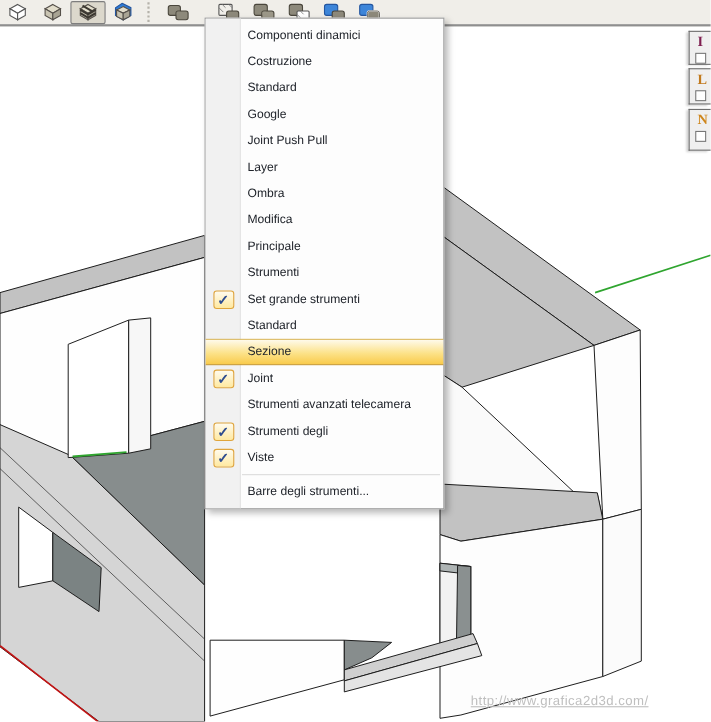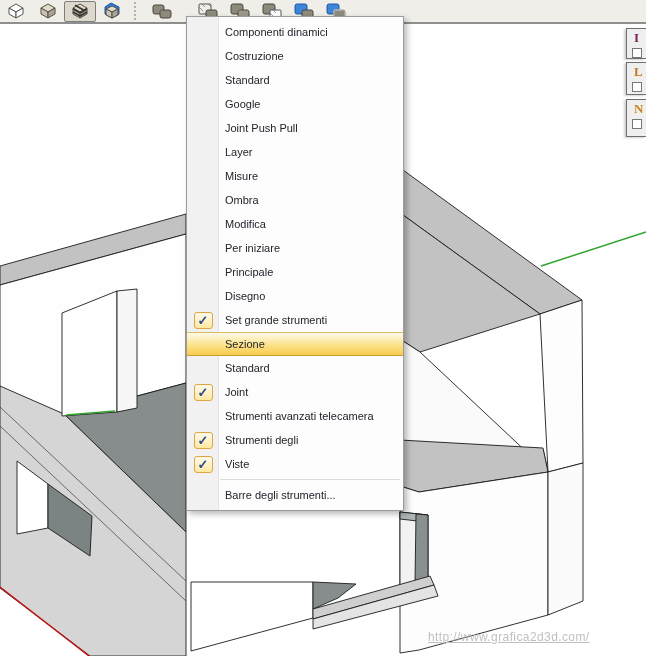--- a/index.html
+++ b/index.html
@@ -227,57 +227,49 @@
     <div class="mi">
         <span class="gut"></span>
         <span class="lbl">Joint Push Pull</span>
       </div>
     <div class="mi">
         <span class="gut"></span>
         <span class="lbl">Layer</span>
       </div>
     <div class="mi">
         <span class="gut"></span>
-        <span class="lbl">Misure</span>
-      </div>
-    <div class="mi">
-        <span class="gut"></span>
         <span class="lbl">Ombra</span>
       </div>
     <div class="mi">
         <span class="gut"></span>
         <span class="lbl">Modifica</span>
       </div>
     <div class="mi">
         <span class="gut"></span>
-        <span class="lbl">Per iniziare</span>
-      </div>
-    <div class="mi">
-        <span class="gut"></span>
         <span class="lbl">Principale</span>
       </div>
     <div class="mi">
         <span class="gut"></span>
-        <span class="lbl">Disegno</span>
+        <span class="lbl">Strumenti</span>
       </div>
     <div class="mi">
         <span class="gut">
           <span class="chk">✓</span>
         </span>
         <span class="lbl">Set grande strumenti</span>
       </div>
+    <div class="mi">
+        <span class="gut"></span>
+        <span class="lbl">Standard</span>
+      </div>
     <div class="mi hl">
         <span class="gut"></span>
         <span class="lbl">Sezione</span>
       </div>
     <div class="mi">
-        <span class="gut"></span>
-        <span class="lbl">Standard</span>
-      </div>
-    <div class="mi">
         <span class="gut">
           <span class="chk">✓</span>
         </span>
         <span class="lbl">Joint</span>
       </div>
     <div class="mi">
         <span class="gut"></span>
         <span class="lbl">Strumenti avanzati telecamera</span>
       </div>
     <div class="mi">

